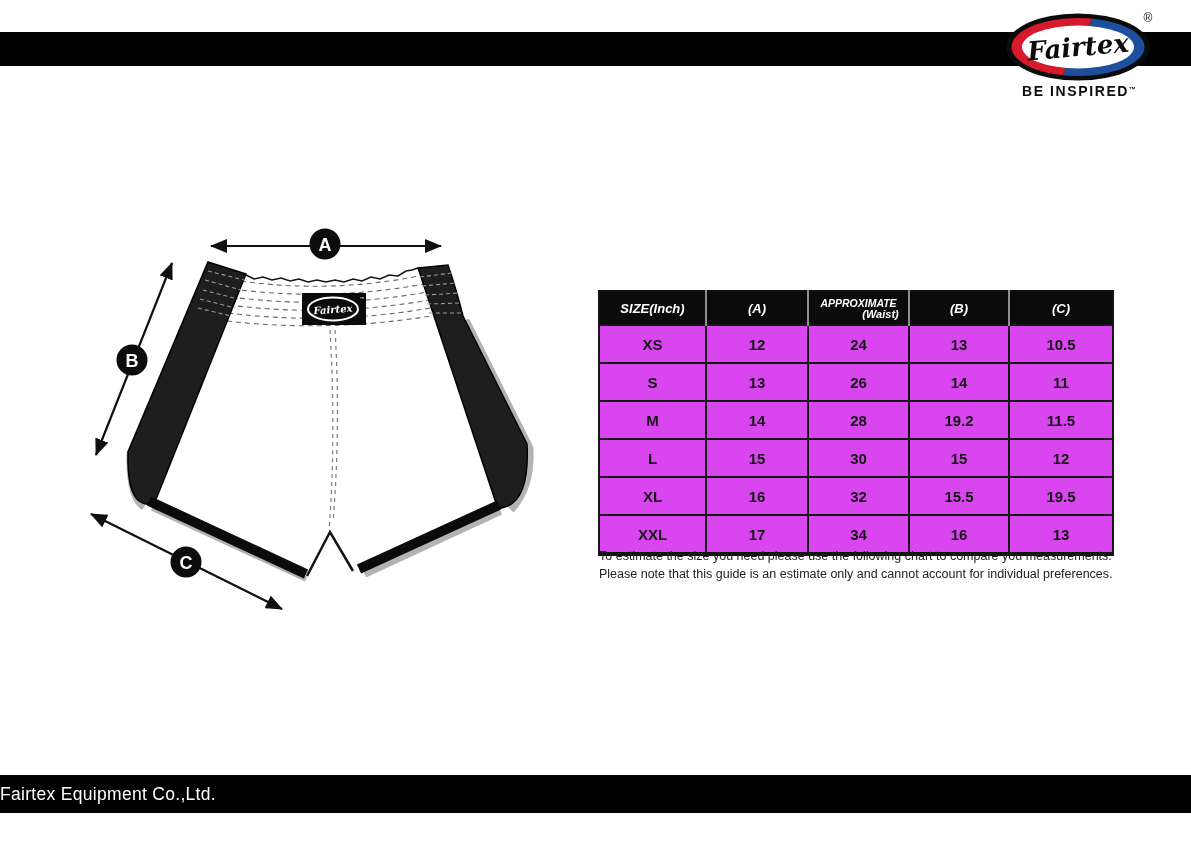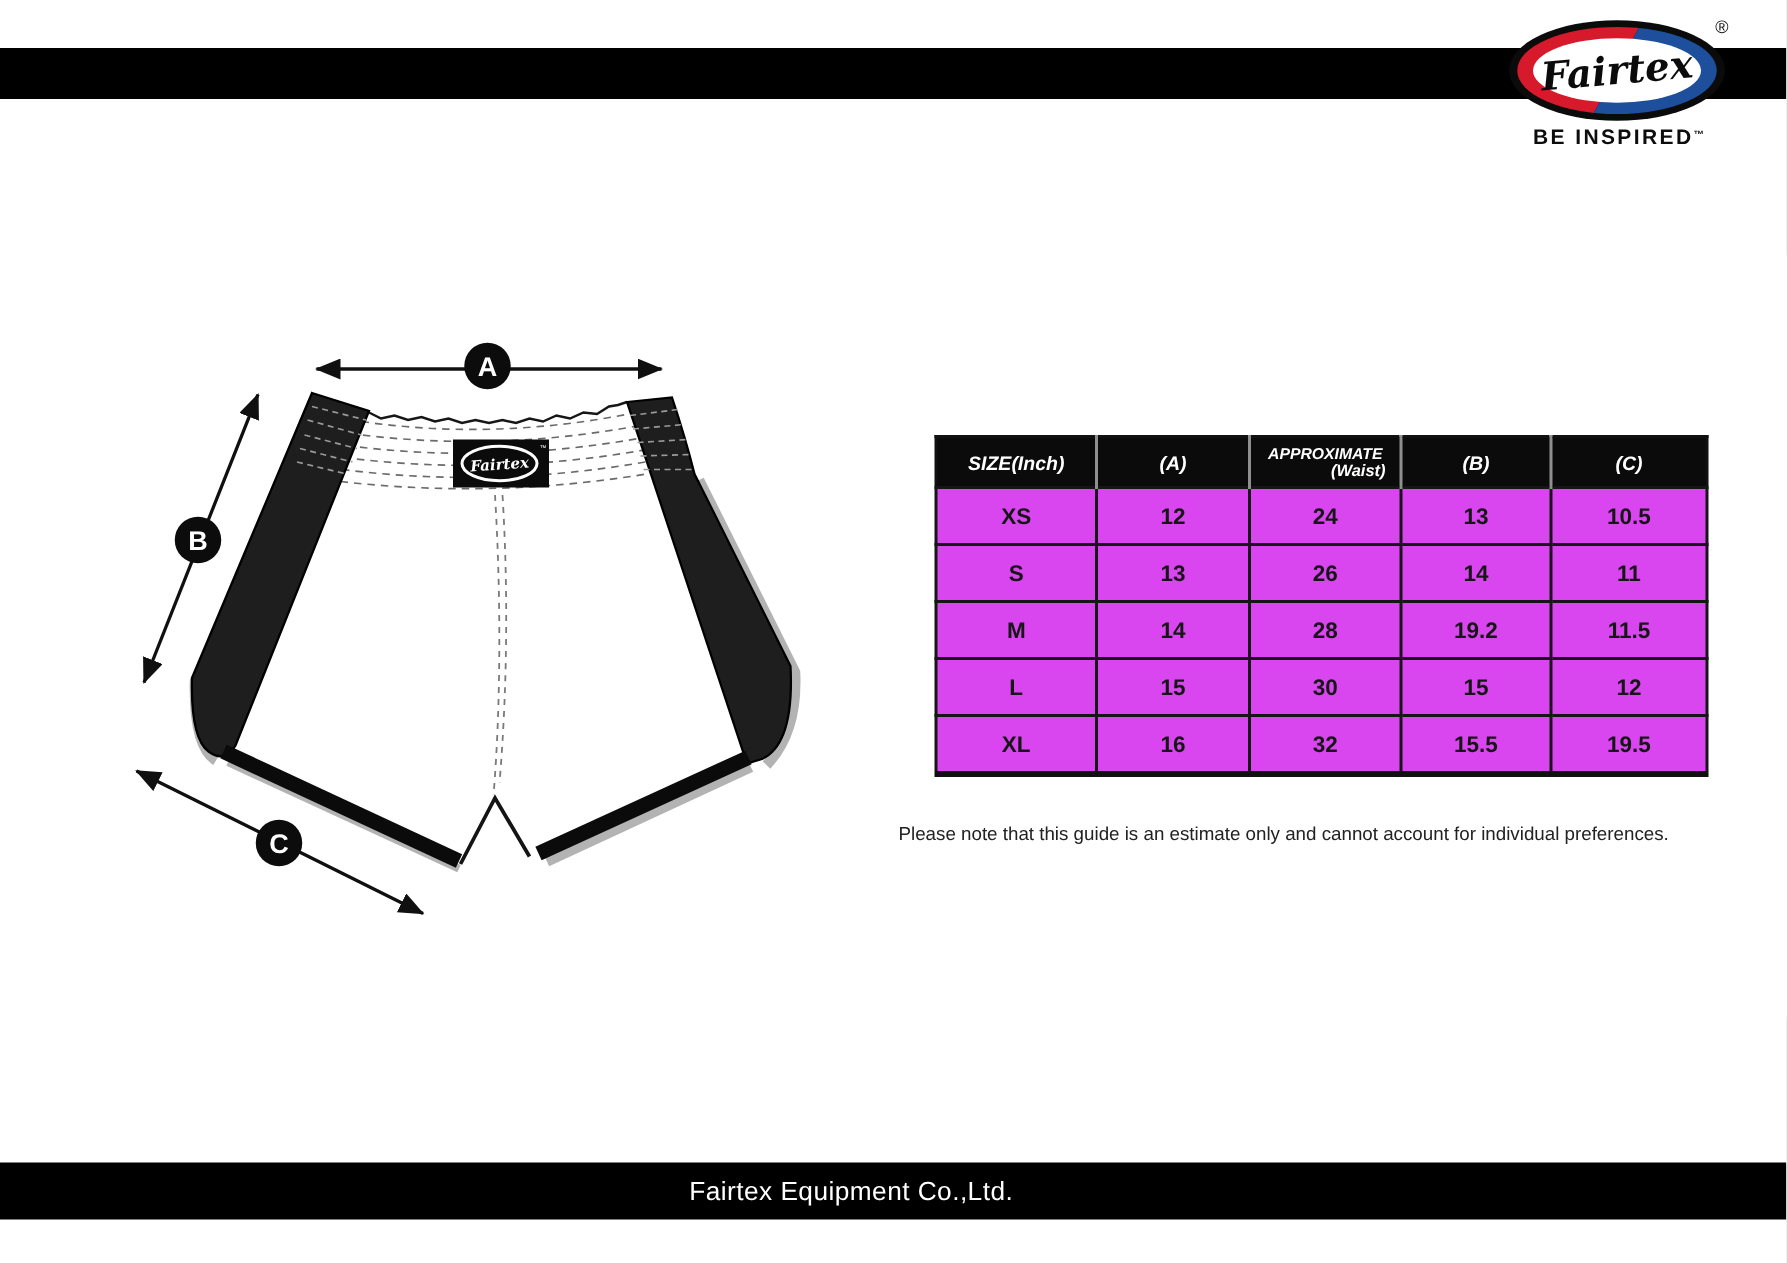--- a/index.html
+++ b/index.html
@@ -1,32 +1,32 @@
 <!DOCTYPE html>
 <html><head>
 <meta charset="utf-8">
 <style>
   html,body{margin:0;padding:0;background:#e8e8e8;}
   #page{position:relative;width:1191px;height:842px;background:#ffffff;overflow:hidden;
         font-family:"Liberation Sans", sans-serif;color:#111;}
   
   .top-bar{position:absolute;left:0;top:32px;width:1191px;height:34px;background:#000;}
   .bottom-bar{position:absolute;left:0;top:775px;width:1191px;height:38px;background:#000;}
-  .bottom-bar .company{display:block;line-height:38px;text-align:center;padding-right:56px;
+  .bottom-bar .company{display:block;line-height:38px;text-align:left;padding-right:56px;
         color:#fff;font-size:17.5px;letter-spacing:.3px;}
   
   .logo-wrap{position:absolute;left:1000px;top:10px;width:158px;}
   .tagline{position:absolute;left:1000px;top:83px;width:158px;text-align:center;
         font-weight:bold;font-size:14px;letter-spacing:1.6px;color:#0d0d0d;white-space:nowrap;}
   .tagline .tm{font-size:7px;vertical-align:4px;letter-spacing:0;}
   
   .title{position:absolute;left:598px;top:251px;font-size:21px;font-weight:bold;color:#0d0d0d;
         letter-spacing:.2px;white-space:nowrap;}
   table.size-table{position:absolute;left:598px;top:290px;border-collapse:collapse;
-        table-layout:fixed;border:2px solid #111;border-bottom:4px solid #111;margin-left:25px;}
+        table-layout:fixed;border:2px solid #111;border-bottom:4px solid #111;}
   table.size-table th{background:#0b0b0b;color:#fff;font-style:italic;font-weight:bold;
         font-size:13px;height:32px;text-align:center;border-left:2px solid #8f8f8f;padding:0;}
   table.size-table th:first-child{border-left:none;}
   table.size-table th .hl1{display:block;font-size:10.5px;line-height:11px;padding-top:2px;}
   table.size-table th .hl2{display:block;font-size:11px;line-height:11px;padding-left:44px;}
   table.size-table td{border:2px solid #161616;height:36px;text-align:center;
         font-weight:bold;font-size:15px;color:#161616;background:#d946ef;padding:0;}
   .note{position:absolute;left:599px;top:547px;font-size:12.5px;color:#222;line-height:18px;
         white-space:nowrap;}
   
@@ -184,24 +184,32 @@
           <td>15</td>
         <td>12</td>
       </tr>
       <tr>
         <td>XL</td>
           <td>16</td>
         <td>32</td>
           <td>15.5</td>
         <td>19.5</td>
       </tr>
+      <tr>
+        <td>XXL</td>
+          <td>17</td>
+        <td>34</td>
+          <td>16</td>
+        <td>13</td>
+      </tr>
     </tbody>
   </table>
 
   <div class="note">
+    <div>To estimate the size you need please use the following chart to compare you measurements.</div>
     <div>Please note that this guide is an estimate only and cannot account for individual preferences.</div>
   </div>
 
   <div class="bottom-bar">
     <span class="company">Fairtex Equipment Co.,Ltd.</span>
   </div>
 
 </div>
 
 </body></html>

